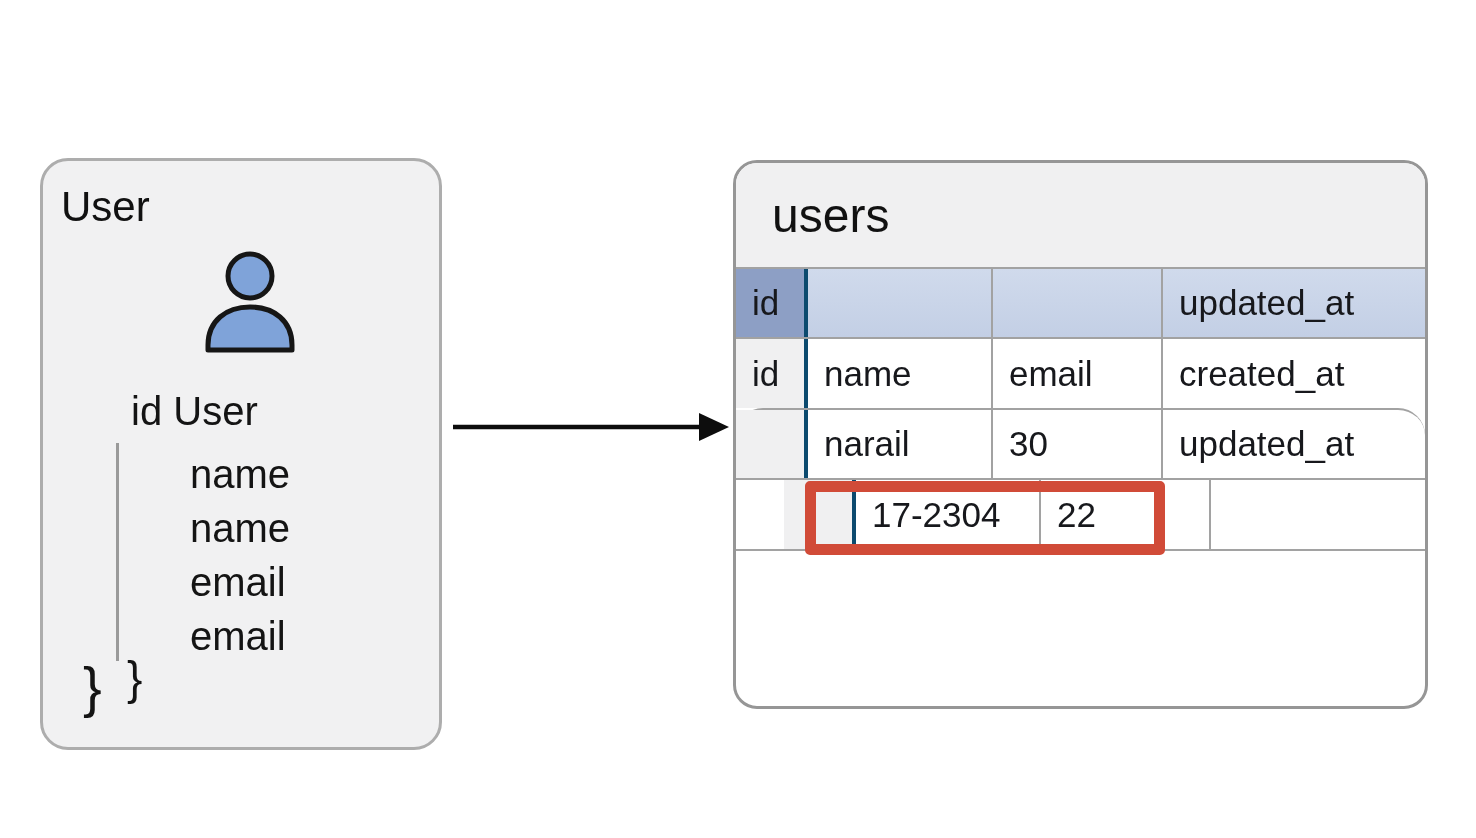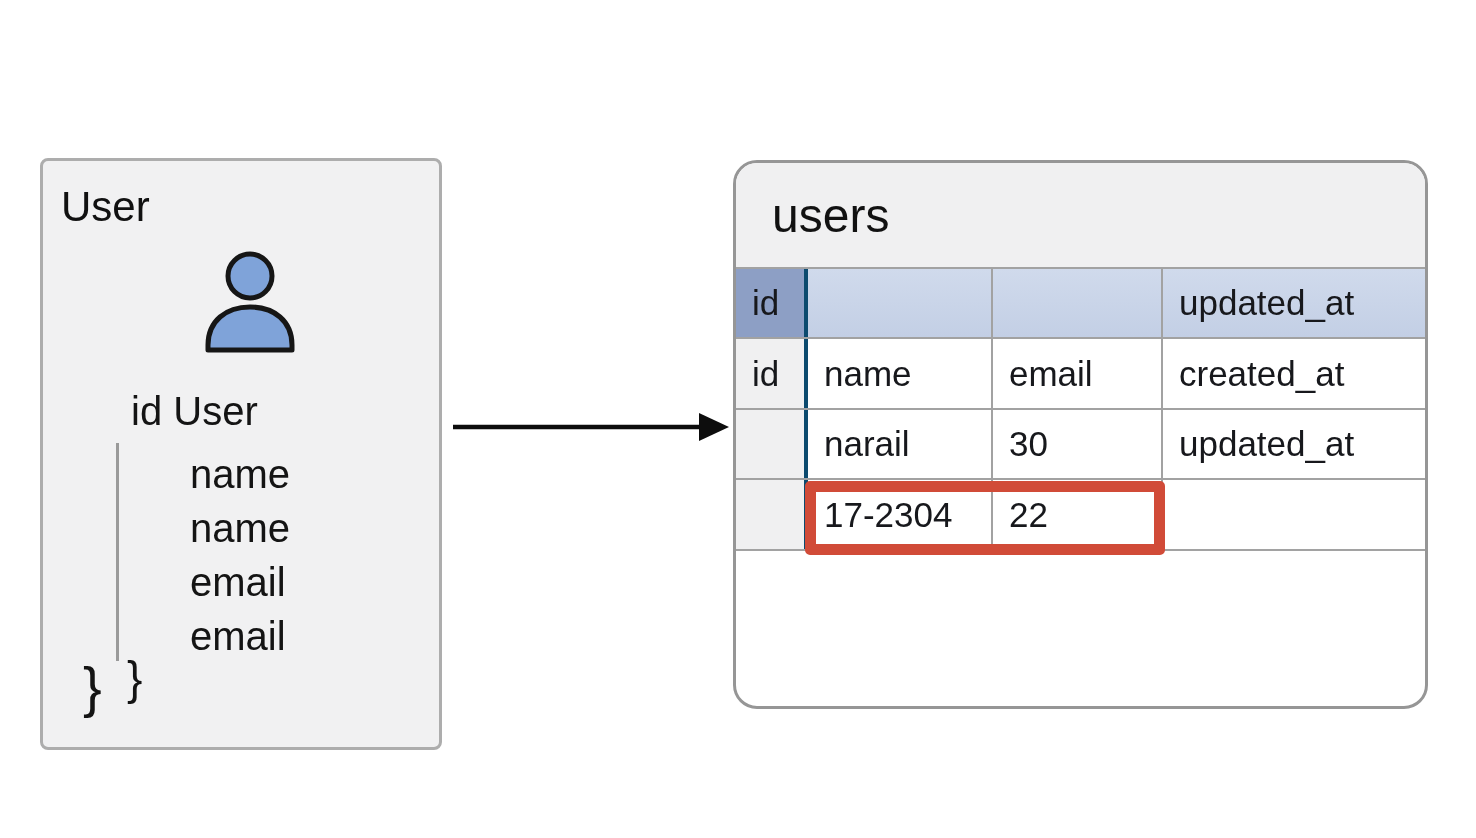--- a/index.html
+++ b/index.html
@@ -4,21 +4,21 @@
 <style>
   * { margin:0; padding:0; box-sizing:border-box; }
   html,body { width:1476px; height:838px; background:#ffffff; overflow:hidden; }
   body { font-family:"Liberation Sans", sans-serif; color:#141414; position:relative; }
 
   .stage { position:absolute; inset:0; }
 
   
   .user-card {
     position:absolute; left:40px; top:158px; width:402px; height:592px;
-    background:#f1f1f2; border:3px solid #adadad; border-radius:8px;
+    background:#f1f1f2; border:3px solid #adadad; border-radius:28px;
   }
   .user-card .card-title {
     position:absolute; left:18px; top:22px; font-size:42px; color:#111;
   }
   .person-svg { position:absolute; left:157px; top:88px; width:100px; height:108px; }
   .obj-header { position:absolute; left:88px; top:228px; font-size:40px; }
   .indent-line {
     position:absolute; left:73px; top:282px; width:3px; height:218px; background:#9a9a9a;
   }
   .field-list { position:absolute; left:147px; top:286px; }
@@ -44,22 +44,22 @@
   .c1 { width:72px; border-right:4px solid #0c4a6e; }
   .c2 { width:185px; border-right:2px solid #a2a2a2; }
   .c3 { width:170px; border-right:2px solid #a2a2a2; }
   .c4 { flex:1;text-align:center; }
   .row-blue { height:70px; }
   .row-blue .c1 { background:#8d9fc5; }
   .row-blue .c2, .row-blue .c3, .row-blue .c4 {
     background:linear-gradient(#d0daec, #c3cfe5);
   }
   .row-cols { height:71px; }
-  .row-data1 { height:70px; }
-  .row-data2 { height:71px; }
+  .row-data1 { height:70px;border-radius:27px; }
+  .row-data2 { height:71px;padding-left:48px; }
   .idcol { background:#f0f0f1; }
   .row-empty { height:78px; border-top:2px solid #a2a2a2; background:#fff; }
 
   
   .highlight-box {
     position:absolute; left:805px; top:481px; width:360px; height:74px;
     border:11px solid #d14b38; border-radius:5px; z-index:5; background:transparent;
   }
 </style>
 </head>

